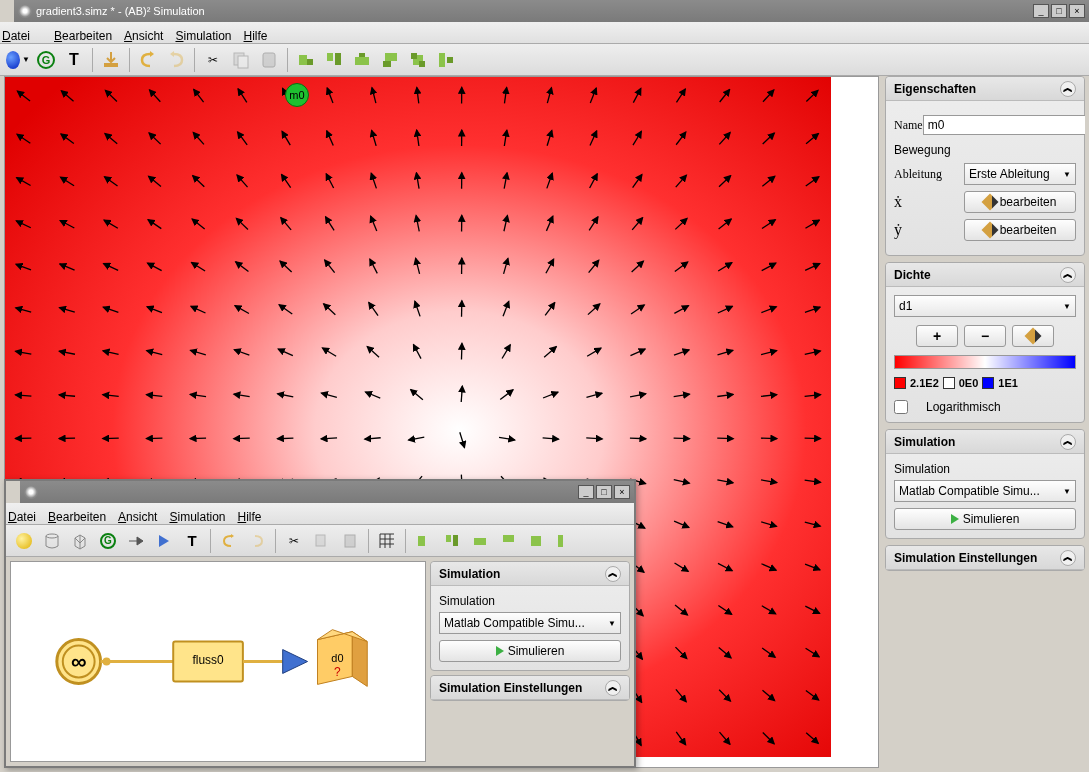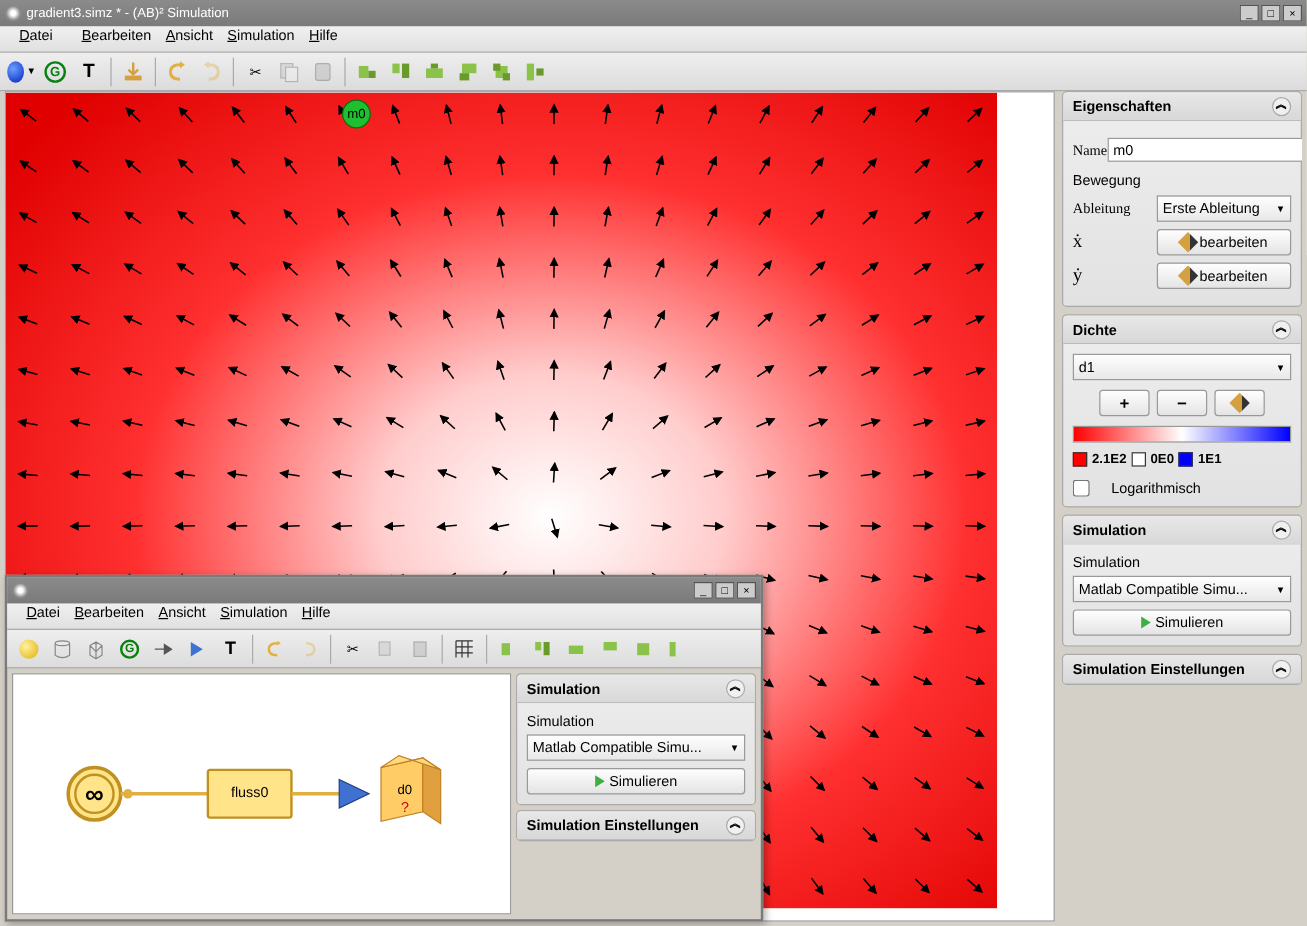--- a/index.html
+++ b/index.html
@@ -13,20 +13,21 @@
   position: relative;
 }
 .titlebar {
   height: 22px;
   background: linear-gradient(#8b8b8b, #7a7a7a);
   color: #fff;
   display: flex;
   align-items: center;
   padding: 0 4px;
   font-size: 11px;
+  margin-left: 14px;
 }
 .titlebar .tb-icon {
   width: 14px; height: 14px;
   background: radial-gradient(#fff 20%, #888 60%);
   border-radius: 50%;
   margin-right: 4px;
 }
 .titlebar .spacer { flex: 1; }
 .titlebar .win-btn {
   width: 16px; height: 14px;
@@ -37,22 +38,22 @@
   font-size: 9px;
   text-align: center;
   line-height: 12px;
   color: #000;
 }
 .menubar {
   height: 22px;
   background: linear-gradient(#f0f0f0, #e0e0e0);
   border-bottom: 1px solid #aaa;
   display: flex;
-  align-items: flex-start;
-  padding: 0 16px;
+  align-items: flex-end;
+  padding: 0 2px;
 }
 .menubar span {
   margin-right: 12px;
   cursor: pointer;
 }
 .menubar span u { text-decoration: underline; }
 .toolbar {
   height: 32px;
   background: linear-gradient(#eeeeee, #dcdcdc);
   border-bottom: 1px solid #aaa;

